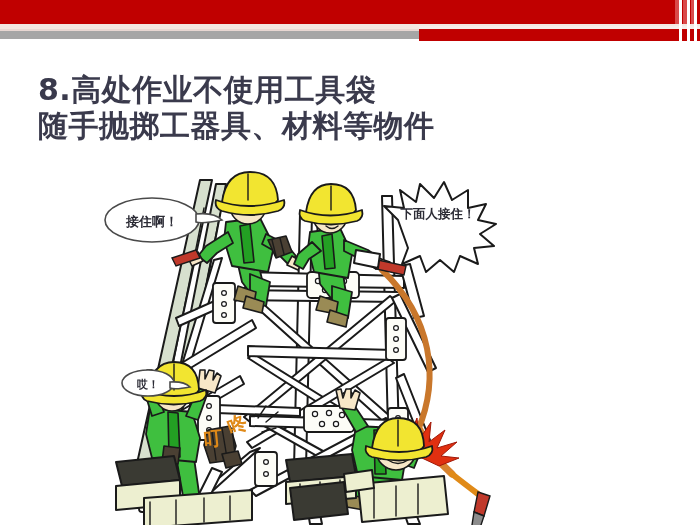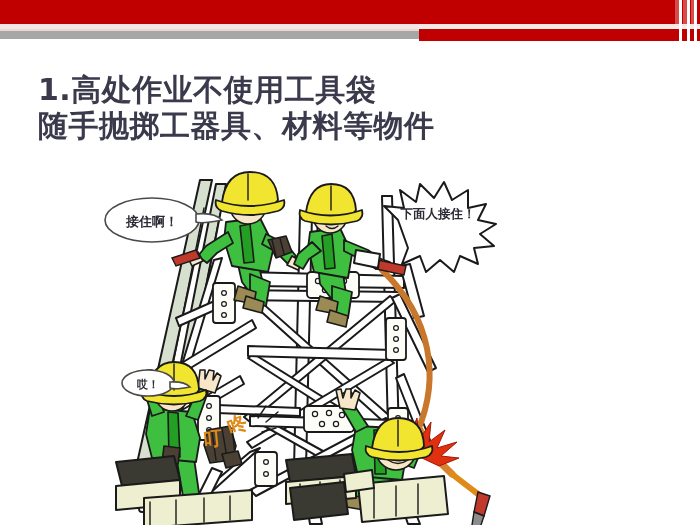--- a/index.html
+++ b/index.html
@@ -50,21 +50,21 @@
     <div class="hdr-red2-top"></div>
     <div class="hdr-red2"></div>
     <div class="vtint a"></div>
     <div class="vtint b"></div>
     <div class="vtint c"></div>
     <div class="vline a"></div>
     <div class="vline b"></div>
     <div class="vline c"></div>
   </div>
 
-  <div class="title">1.高处作业不使用工具袋
+  <div class="title">8.高处作业不使用工具袋
 随手抛掷工器具、材料等物件</div>
 
   <div class="art">
   <svg viewBox="0 0 700 357" xmlns="http://www.w3.org/2000/svg">
     <defs>
       <style>
         .ln{fill:none;stroke:#1A1A1A;stroke-width:2;stroke-linecap:round;stroke-linejoin:round;}
         .lnT{fill:none;stroke:#1A1A1A;stroke-width:1.4;stroke-linecap:round;}
         .mem{fill:#FFFFFF;stroke:#1A1A1A;stroke-width:2;stroke-linejoin:round;}
         .memG{fill:#D7E0CE;stroke:#1A1A1A;stroke-width:2;stroke-linejoin:round;}

